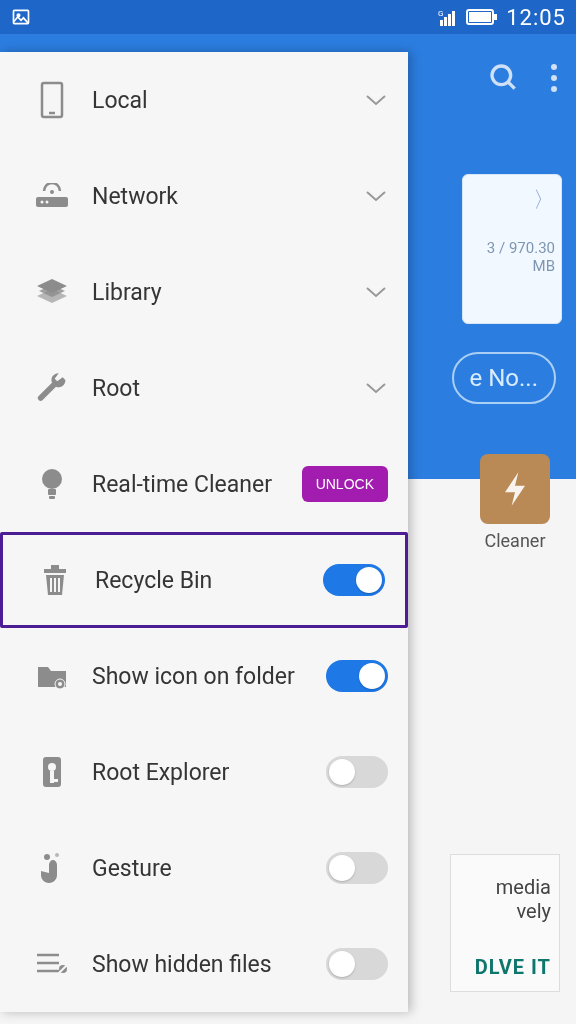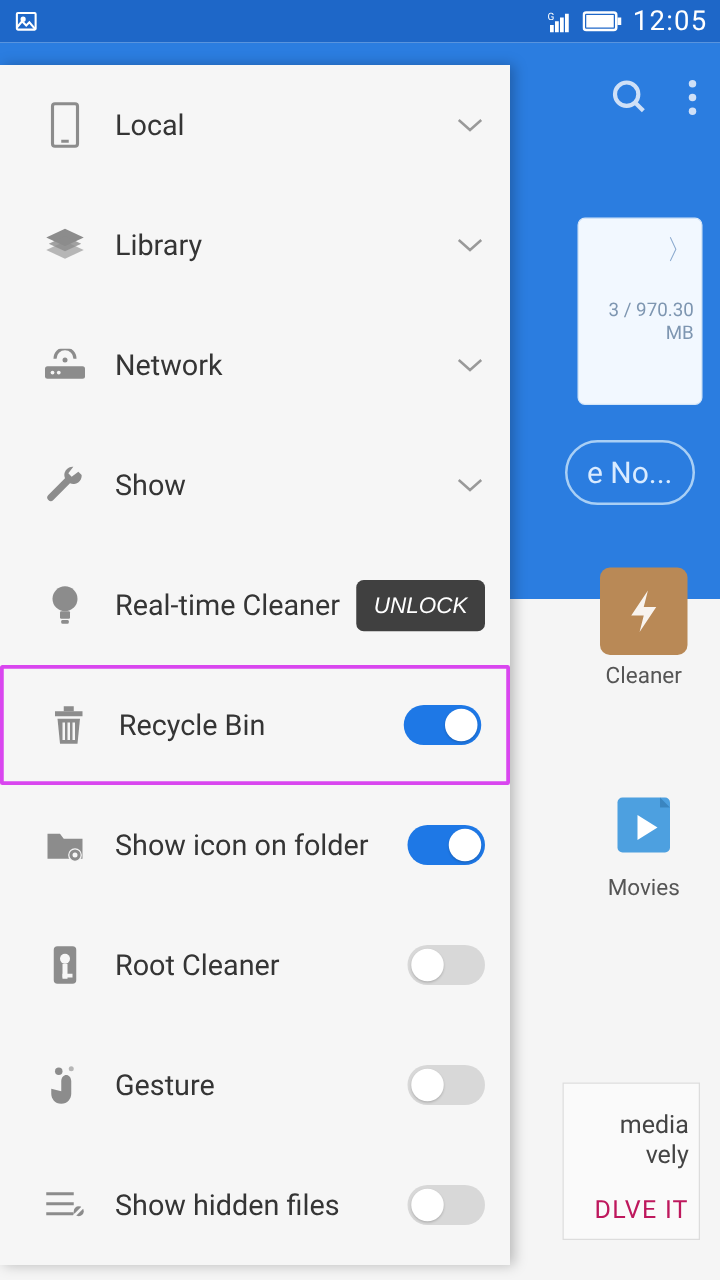--- a/index.html
+++ b/index.html
@@ -99,21 +99,21 @@
     bottom: 32px;
     right: 16px;
     width: 110px;
     color: #444;
     font-size: 20px;
     text-align: right;
     border: 1px solid #ddd;
     padding: 20px 8px 12px;
     background: #fafafa;
   }
-  .bg-bottom .solve { color: #be185d; font-weight: 400; margin-top: 20px; letter-spacing: 1px; }
+  .bg-bottom .solve { color: #0f766e; font-weight: 700; margin-top: 32px; letter-spacing: 1px; }
 
   
   .drawer {
     position: absolute;
     top: 34px;
     left: 0;
     width: 408px;
     bottom: 12px;
     background: #f6f6f6;
     box-shadow: 3px 0 10px rgba(0,0,0,0.25);
@@ -140,34 +140,33 @@
     color: #353535;
     padding-left: 18px;
   }
   .row .acc {
     display: flex;
     align-items: center;
   }
   .chev-down { color: #999; }
 
   .highlight {
-    border: 3px solid #d946ef;
+    border: 3px solid #4c1d95;
     border-radius: 2px;
     justify-content: center;
   }
 
   .unlock-btn {
-    background: #404040;
+    background: #a21caf;
     color: #fff;
-    font-size: 18px;
+    font-size: 14px;
     font-weight: 500;
     padding: 10px 14px;
     border-radius: 6px;
     border: none;
-    font-style: italic;
   }
 
   
   .toggle {
     width: 62px;
     height: 32px;
     border-radius: 16px;
     position: relative;
     transition: background .2s;
   }
@@ -244,64 +243,38 @@
   <div class="bg-btn">e No...</div>
 
   <div class="bg-tile tile-cleaner">
     <div class="sq">
       <svg width="40" height="40" viewBox="0 0 24 24" fill="#fff">
           <path d="M14 2l-2 8h6l-8 12 2-8H6z" opacity="0.9"></path>
         </svg>
     </div>
     <div>Cleaner</div>
   </div>
-  <div class="bg-tile tile-movies">
-    <div class="sq" style="background:#f5f5f5">
-      <svg width="50" height="54" viewBox="0 0 50 54">
-          <path d="M8 6h34a4 4 0 014 4v36a4 4 0 01-4 4H8a4 4 0 01-4-4V10a4 4 0 014-4z" fill="#4da0e0"></path>
-          <path d="M38 6l8 8h-8z" fill="#3a85c0"></path>
-          <polygon points="20,20 20,40 36,30" fill="#fff"></polygon>
-        </svg>
-    </div>
-    <div>Movies</div>
-  </div>
 
   <div class="bg-bottom">
     <div>media</div>
     <div>vely</div>
     <div class="solve">DLVE IT</div>
   </div>
 </div>
 
 <div class="drawer">
 
   <div class="row">
     <div class="icon-wrap">
       <svg width="26" height="38" viewBox="0 0 26 38" fill="none" stroke="#8c8c8c" stroke-width="2.5">
           <rect x="3" y="2" width="20" height="34" rx="2"></rect>
           <line x1="10" y1="32" x2="16" y2="32"></line>
         </svg>
     </div>
     <div class="label">Local</div>
-    <div class="acc chev-down">
-      <svg width="24" height="14" viewBox="0 0 24 14" fill="none" stroke="#999" stroke-width="2">
-          <path d="M3 3l9 8 9-8"></path>
-        </svg>
-    </div>
-  </div>
-
-  <div class="row">
-    <div class="icon-wrap">
-      <svg width="34" height="30" viewBox="0 0 34 30" fill="#8c8c8c">
-          <polygon points="17,2 32,9 17,16 2,9"></polygon>
-          <polygon points="17,12 32,19 17,26 2,19" opacity="0.6"></polygon>
-          <polygon points="17,8 30,14 17,20 4,14" opacity="0.8"></polygon>
-        </svg>
-    </div>
-    <div class="label">Library</div>
     <div class="acc chev-down">
       <svg width="24" height="14" viewBox="0 0 24 14" fill="none" stroke="#999" stroke-width="2">
           <path d="M3 3l9 8 9-8"></path>
         </svg>
     </div>
   </div>
 
   <div class="row">
     <div class="icon-wrap">
       <svg width="36" height="26" viewBox="0 0 36 26" fill="#8c8c8c">
@@ -315,25 +288,41 @@
     <div class="label">Network</div>
     <div class="acc chev-down">
       <svg width="24" height="14" viewBox="0 0 24 14" fill="none" stroke="#999" stroke-width="2">
           <path d="M3 3l9 8 9-8"></path>
         </svg>
     </div>
   </div>
 
   <div class="row">
     <div class="icon-wrap">
+      <svg width="34" height="30" viewBox="0 0 34 30" fill="#8c8c8c">
+          <polygon points="17,2 32,9 17,16 2,9"></polygon>
+          <polygon points="17,12 32,19 17,26 2,19" opacity="0.6"></polygon>
+          <polygon points="17,8 30,14 17,20 4,14" opacity="0.8"></polygon>
+        </svg>
+    </div>
+    <div class="label">Library</div>
+    <div class="acc chev-down">
+      <svg width="24" height="14" viewBox="0 0 24 14" fill="none" stroke="#999" stroke-width="2">
+          <path d="M3 3l9 8 9-8"></path>
+        </svg>
+    </div>
+  </div>
+
+  <div class="row">
+    <div class="icon-wrap">
       <svg width="32" height="32" viewBox="0 0 24 24" fill="#8c8c8c">
           <path d="M22 6a5 5 0 01-7 5L5 21a2 2 0 01-3-3l10-10a5 5 0 015-7l-3 4 2 2 4-3z"></path>
         </svg>
     </div>
-    <div class="label">Show</div>
+    <div class="label">Root</div>
     <div class="acc chev-down">
       <svg width="24" height="14" viewBox="0 0 24 14" fill="none" stroke="#999" stroke-width="2">
           <path d="M3 3l9 8 9-8"></path>
         </svg>
     </div>
   </div>
 
   <div class="row">
     <div class="icon-wrap">
       <svg width="28" height="34" viewBox="0 0 28 34" fill="#8c8c8c">
@@ -385,21 +374,21 @@
 
   <div class="row">
     <div class="icon-wrap">
       <svg width="30" height="34" viewBox="0 0 30 34" fill="#8c8c8c">
           <rect x="6" y="2" width="18" height="30" rx="3"></rect>
           <circle cx="15" cy="12" r="4" fill="#f6f6f6"></circle>
           <rect x="13" y="16" width="4" height="12" fill="#f6f6f6"></rect>
           <rect x="13" y="24" width="8" height="3" fill="#f6f6f6"></rect>
         </svg>
     </div>
-    <div class="label">Root Cleaner</div>
+    <div class="label">Root Explorer</div>
     <div class="acc">
       <div class="toggle off">
           <div class="knob"></div>
         </div>
     </div>
   </div>
 
   <div class="row">
     <div class="icon-wrap">
       <svg width="30" height="34" viewBox="0 0 30 34" fill="#8c8c8c">

